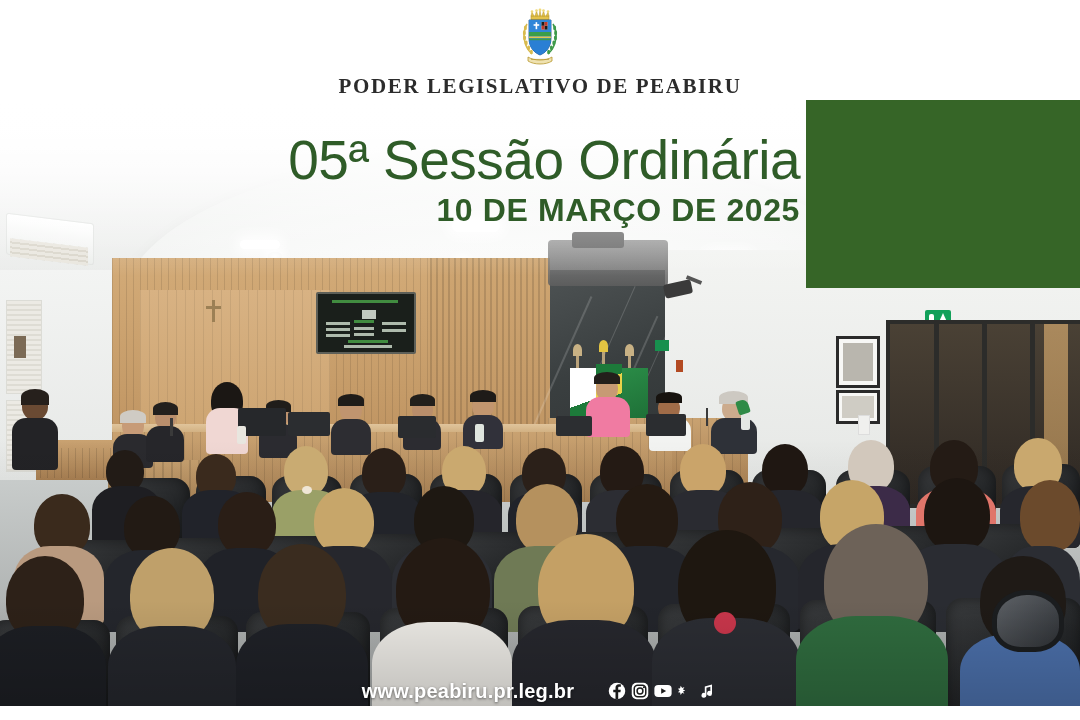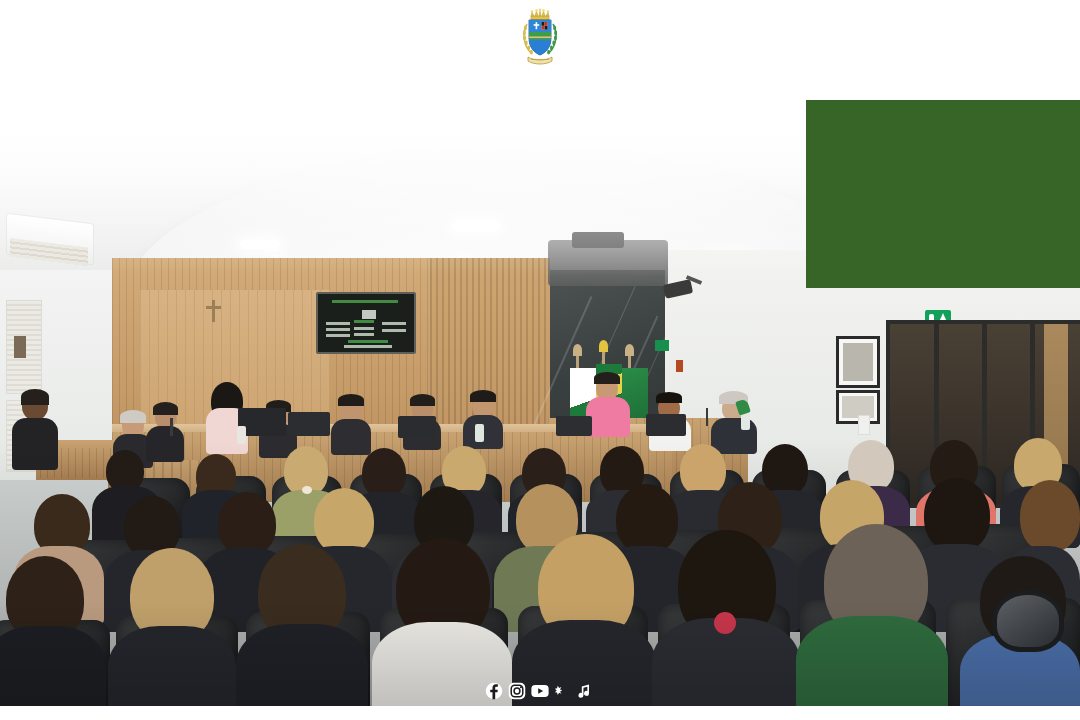--- a/index.html
+++ b/index.html
@@ -522,24 +522,30 @@
         <ellipse cx="6.4" cy="25" rx="1.5" ry="2.4"></ellipse>
         <ellipse cx="6.6" cy="30" rx="1.5" ry="2.4"></ellipse>
         <ellipse cx="8.2" cy="35" rx="1.5" ry="2.4"></ellipse>
         <ellipse cx="10.6" cy="40" rx="1.5" ry="2.4"></ellipse>
         <ellipse cx="13.4" cy="44" rx="1.5" ry="2.2"></ellipse>
       </g>
 
       <path d="M10 49 C16 53 28 53 34 49 L34 53 C28 57 16 57 10 53 Z" fill="#efe2b0" stroke="#b8982e" stroke-width="0.8"></path>
       <path d="M13 51.4 H31" stroke="#b8982e" stroke-width="0.7"></path>
     </svg>
+    <div id="orgname">PODER LEGISLATIVO DE PEABIRU</div>
   </div>
 
+  <div id="titlewrap">
+    <div id="sessiontitle"><span>05ª Sessão Ordinária</span></div>
+    <div id="sessiondate">10 DE MARÇO DE 2025</div>
+  </div>
 
   <div id="footer">
+    <div id="siteurl">www.peabiru.pr.leg.br</div>
     <div id="socialwrap">
       <svg class="sicon" viewBox="0 0 24 24">
         <circle cx="12" cy="12" r="11" fill="#ffffff"></circle>
         <path d="M13.6 23V13.8h3l.45-3.5h-3.45V8.06c0-1.01.28-1.7 1.73-1.7h1.84V3.23c-.32-.04-1.42-.14-2.69-.14-2.66 0-4.48 1.62-4.48 4.6v2.61H7v3.5h3v9.2z" fill="#1b1b1b"></path>
       </svg>
       <svg class="sicon" viewBox="0 0 24 24">
         <rect x="1" y="1" width="22" height="22" rx="6.5" fill="#ffffff"></rect>
         <rect x="4.3" y="4.3" width="15.4" height="15.4" rx="4.6" fill="none" stroke="#1b1b1b" stroke-width="2"></rect>
         <circle cx="12" cy="12" r="3.9" fill="none" stroke="#1b1b1b" stroke-width="2"></circle>
         <circle cx="17.2" cy="6.9" r="1.35" fill="#1b1b1b"></circle>

